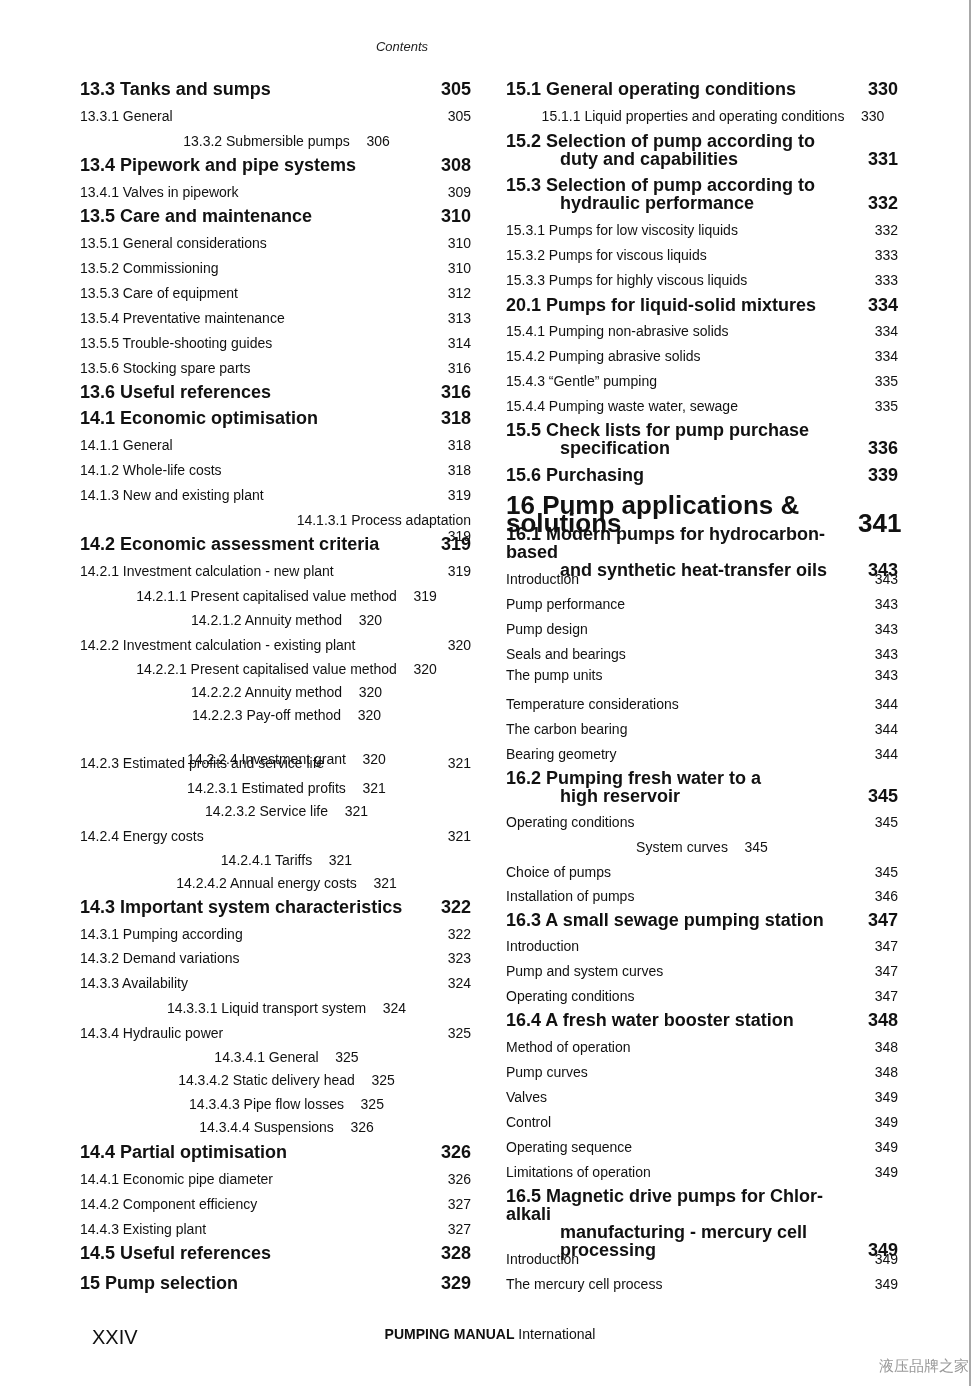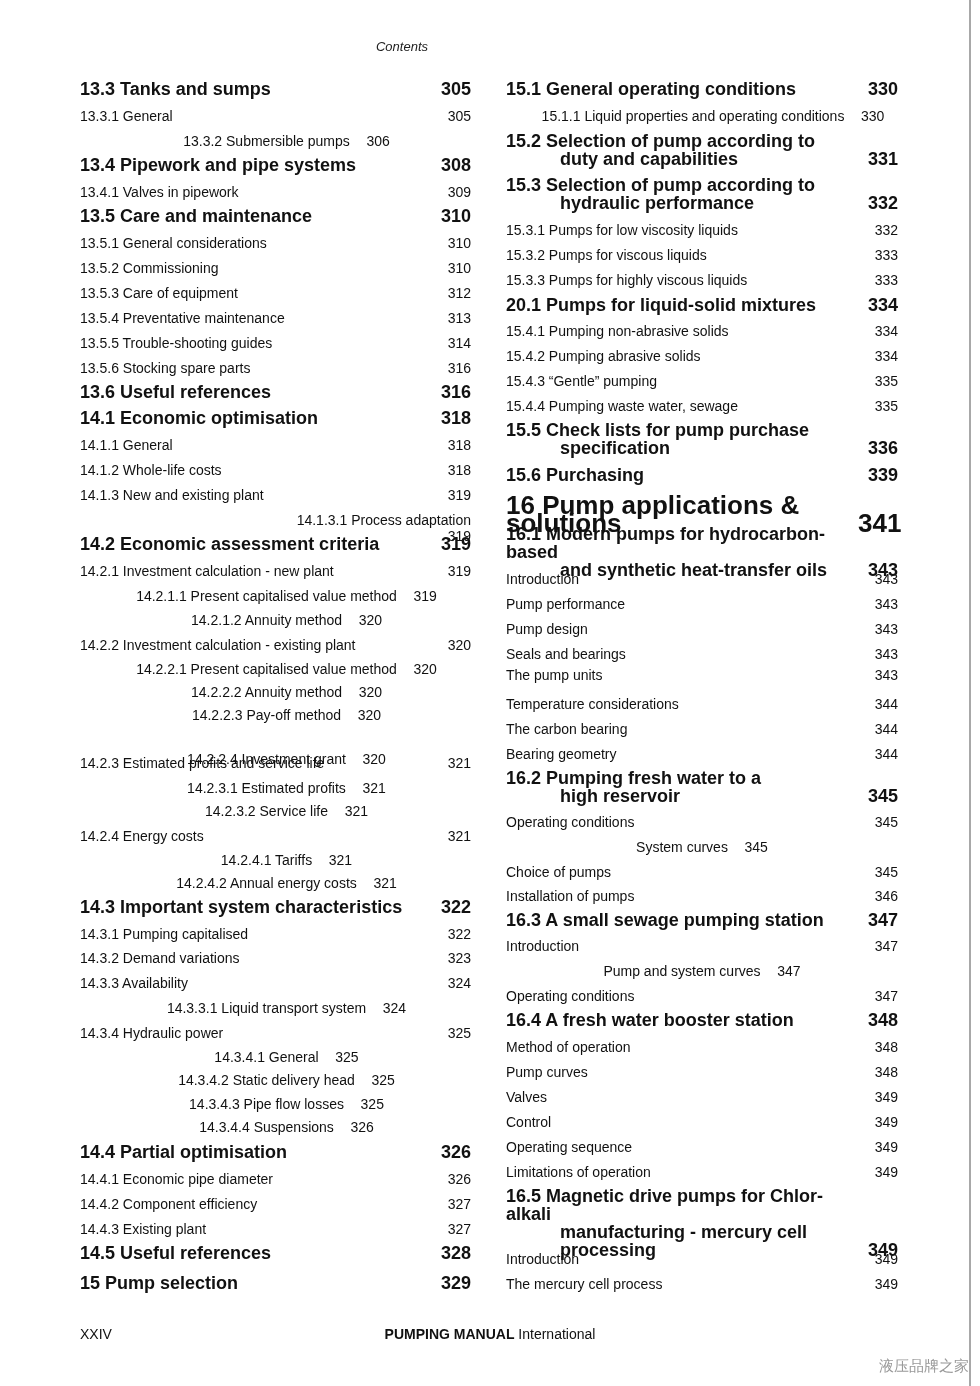--- a/index.html
+++ b/index.html
@@ -12,21 +12,21 @@
   .col-left { left: 80px; width: 391px; }
   .col-right { left: 506px; width: 392px; }
   .entry { position: relative; display: flex; justify-content: space-between; align-items: flex-end; }
   .entry .t { white-space: pre-line; }
   .entry .p { text-align: right; min-width: 40px; }
   .h { font-weight: bold; font-size: 18px; line-height: 18px; }
   .h .t { display: block; }
   .s { font-size: 14px; line-height: 16px; }
   .ind1 { padding-left: 22px; justify-content: center; }
   .cont { padding-left: 54px; display: block; }
-  .footer-left { position: absolute; top: 1326px; left: 80px; font-size: 14px; }
+  .footer-left { position: absolute; top: 1326px; left: 92px; font-size: 20px; }
   .footer-center { position: absolute; top: 1326px; left: 0; width: 980px; text-align: center; font-size: 14px; }
   .footer-center b { font-weight: bold; }
   .watermark { position: absolute; top: 1357px; left: 879px; font-size: 15px; color: #999;
                letter-spacing: 0px; font-family: "DejaVu Sans", sans-serif; }
 </style>
 </head>
 <body>
 
 <div class="running-head">Contents</div>
 <div class="edge-line"></div>
@@ -162,21 +162,21 @@
     </div>
     <div class="entry s ind1" style="position: absolute; left: 0px; right: 0px; top: 797px;">
       <span class="t"><span>14.2.4.2 Annual energy costs</span></span>
       <span class="p">321</span>
     </div>
     <div class="entry h" style="position: absolute; left: 0px; right: 0px; top: 820px;">
       <span class="t"><span>14.3 Important system characteristics</span></span>
       <span class="p">322</span>
     </div>
     <div class="entry s" style="position: absolute; left: 0px; right: 0px; top: 848px;">
-      <span class="t"><span>14.3.1 Pumping capitalised</span></span>
+      <span class="t"><span>14.3.1 Pumping according</span></span>
       <span class="p">322</span>
     </div>
     <div class="entry s" style="position: absolute; left: 0px; right: 0px; top: 872px;">
       <span class="t"><span>14.3.2 Demand variations</span></span>
       <span class="p">323</span>
     </div>
     <div class="entry s" style="position: absolute; left: 0px; right: 0px; top: 897px;">
       <span class="t"><span>14.3.3 Availability</span></span>
       <span class="p">324</span>
     </div>
@@ -347,21 +347,21 @@
       <span class="p">346</span>
     </div>
     <div class="entry h" style="position: absolute; left: 0px; right: 0px; top: 833px;">
       <span class="t"><span>16.3 A small sewage pumping station</span></span>
       <span class="p">347</span>
     </div>
     <div class="entry s" style="position: absolute; left: 0px; right: 0px; top: 860px;">
       <span class="t"><span>Introduction</span></span>
       <span class="p">347</span>
     </div>
-    <div class="entry s" style="position: absolute; left: 0px; right: 0px; top: 885px; justify-content: center;">
+    <div class="entry s" style="position: absolute; left: 0px; right: 0px; top: 885px;">
       <span class="t"><span>Pump and system curves</span></span>
       <span class="p">347</span>
     </div>
     <div class="entry s" style="position: absolute; left: 0px; right: 0px; top: 910px;">
       <span class="t"><span>Operating conditions</span></span>
       <span class="p">347</span>
     </div>
     <div class="entry h" style="position: absolute; left: 0px; right: 0px; top: 933px;">
       <span class="t"><span>16.4 A fresh water booster station</span></span>
       <span class="p">348</span>

